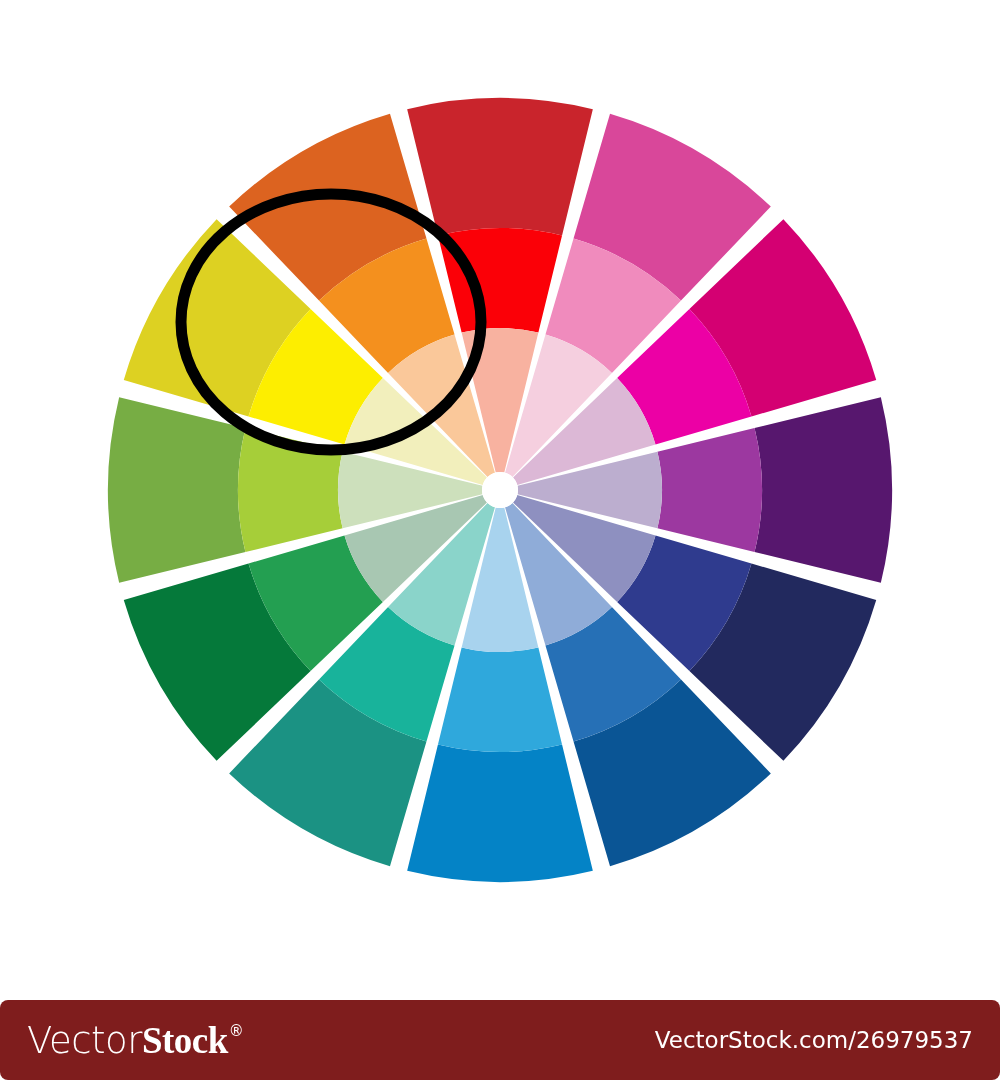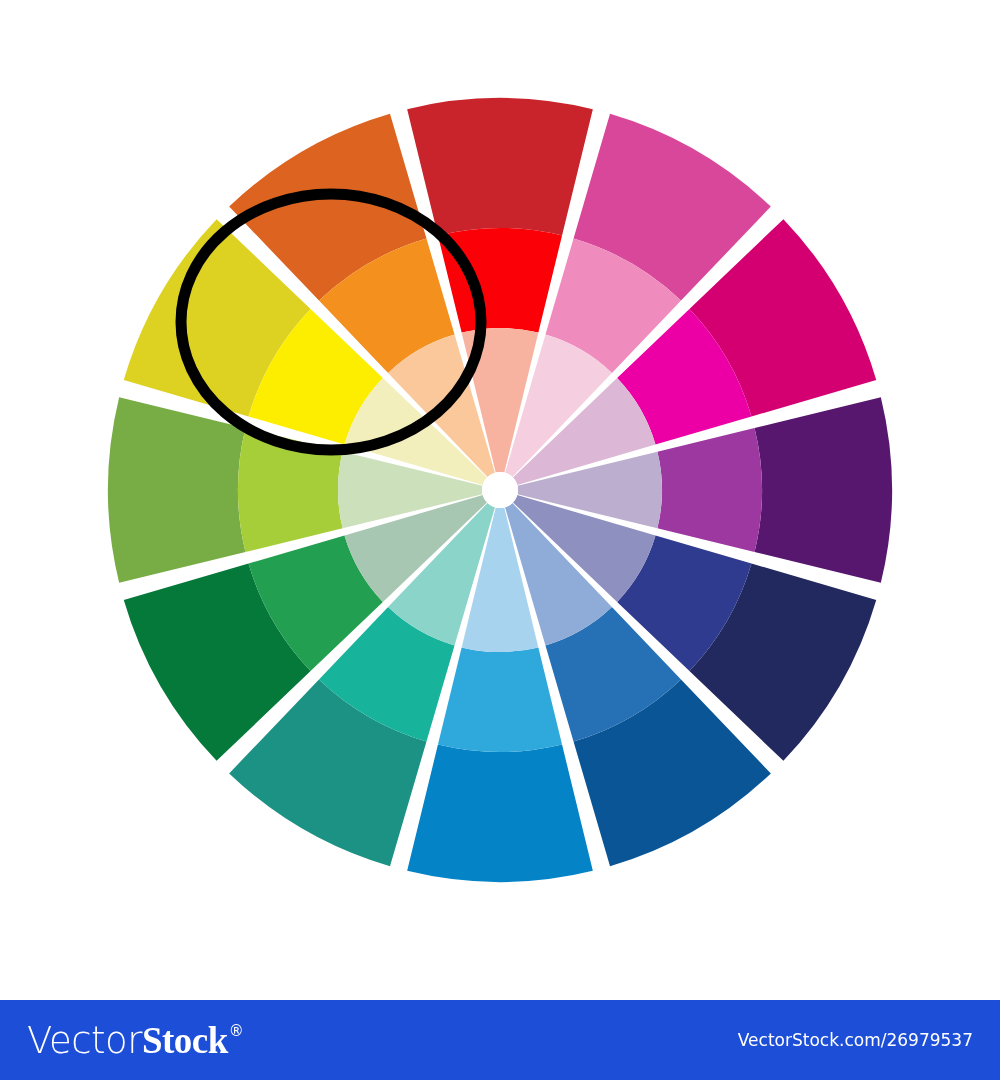--- a/index.html
+++ b/index.html
@@ -63,21 +63,21 @@
   #brand-logo .w-reg {
     font-family: "DejaVu Sans", sans-serif;
     font-size: 15px;
     font-weight: 400;
     margin-top: 2px;
     margin-left: 1px;
   }
   #footer-url {
     color: #ffffff;
     font-family: "DejaVu Sans", sans-serif;
-    font-size: 17px;
+    font-size: 23px;
     font-weight: 400;
     letter-spacing: 0px;
     white-space: nowrap;
   }
 </style>
 </head>
 <body>
 
 <div id="page" style="background: rgb(255, 255, 255);">
 
@@ -146,21 +146,21 @@
             <path d="M 388.08 372.88 A 162 162 0 0 1 454.53 334.51 L 494.95 472.72 A 18 18 0 0 0 487.56 476.99 Z" fill="#FAC89A"></path>
           </g>
           <circle cx="500" cy="490" r="18" fill="#ffffff"></circle>
         </g>
       <g id="annotation-group">
         <ellipse id="highlight-ellipse" cx="331" cy="322" rx="150" ry="128" fill="none" stroke="#000000" stroke-width="11"></ellipse>
       </g>
     </svg>
   </div>
 
-  <div id="footer-bar" style="background: #1d4ed8;">
+  <div id="footer-bar" style="background: #7f1d1d; border-radius: 8px;">
     <div id="brand-logo">
       <span class="w-vector">Vector</span>
       <span class="w-stock">Stock</span>
       <span class="w-reg">®</span>
     </div>
     <div id="footer-url">VectorStock.com/26979537</div>
   </div>
 
 </div>
 

